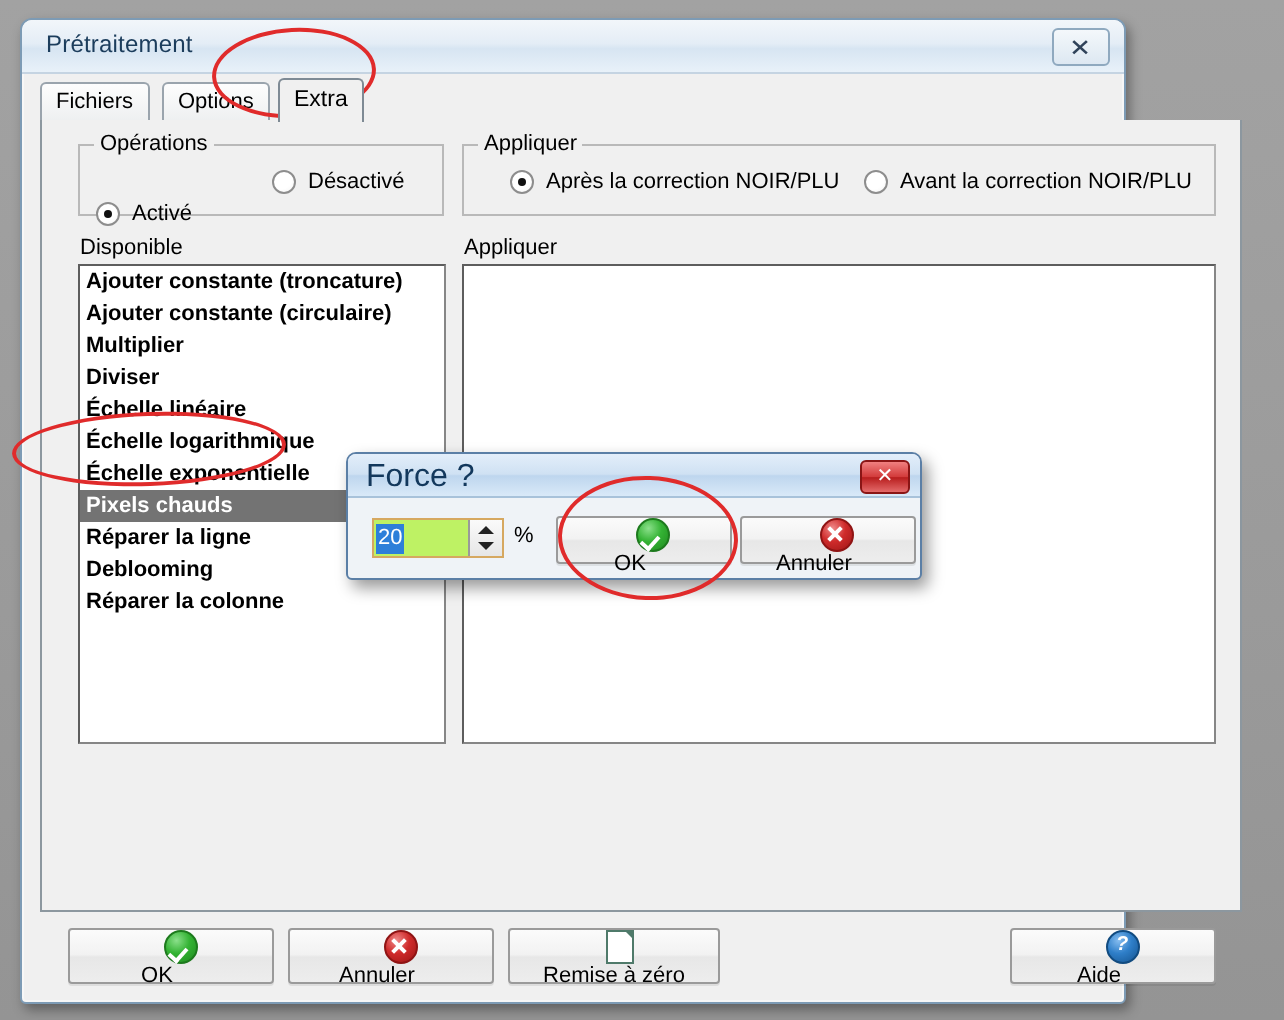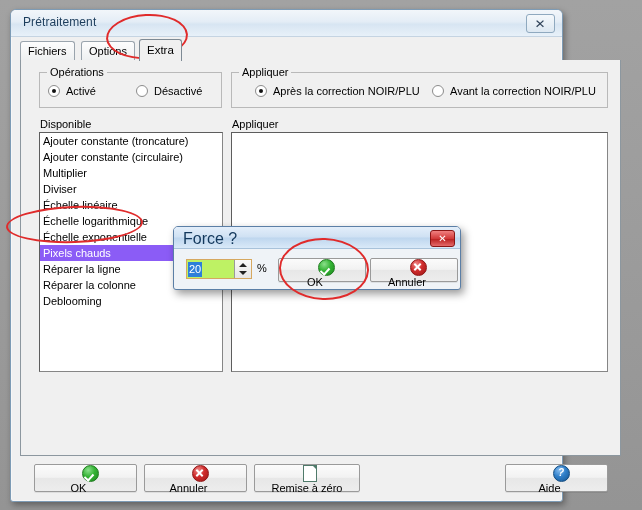--- a/index.html
+++ b/index.html
@@ -77,21 +77,21 @@
   }
 
   
   .seclabel{position:absolute;font-size:11px;text-align:center;}
   .listbox{
     position:absolute;background:#fff;
     border:1px solid #868686;border-top-color:#5d5d5d;border-left-color:#5d5d5d;
     box-sizing:border-box;overflow:hidden;
   }
   .listitem{height:16px;line-height:16px;padding-left:3px;font-size:11px;white-space:nowrap;}
-  .listitem.selected{background:#8b5cf6;color:#fff;}
+  .listitem.selected{background:#737373;color:#fff;}
 
   
   #bottombar{position:absolute;left:9px;top:452px;width:601px;height:32px;}
   .btn{
     position:absolute;height:28px;
     background:linear-gradient(180deg,#fbfbfb 0%,#f2f2f2 47%,#e7e7e7 52%,#ededed 100%);
     border:1px solid #9a9a9a;border-radius:2px;box-sizing:border-box;
     display:flex;align-items:center;font-size:11px;
     box-shadow:0 1px 0 rgba(0,0,0,.08);
     flex-direction:column;
@@ -162,21 +162,21 @@
 
   <div id="tabstrip">
     <div class="tab" style="left:0px;"><span>Fichiers</span></div>
     <div class="tab" style="left:61px;"><span>Options</span></div>
     <div class="tab selected" style="left:119px;"><span>Extra</span></div>
   </div>
   <div id="tabpage">
 
     <div class="groupbox" style="left:18px;top:12px;width:183px;height:36px;">
       <div class="grouplabel">Opérations</div>
-      <div class="radio checked" style="left:8px;top:12px;">
+      <div class="radio checked" style="left:8px;top:28px;">
         <span class="dot"></span>
         <span>Activé</span>
       </div>
       <div class="radio" style="left:96px;top:12px;justify-content:center;">
         <span class="dot"></span>
         <span>Désactivé</span>
       </div>
     </div>
 
     <div class="groupbox" style="left:210px;top:12px;width:377px;height:36px;">
@@ -185,32 +185,32 @@
         <span class="dot"></span>
         <span>Après la correction NOIR/PLU</span>
       </div>
       <div class="radio" style="left:200px;top:12px;">
         <span class="dot"></span>
         <span>Avant la correction NOIR/PLU</span>
       </div>
     </div>
 
     <div class="seclabel" style="left:19px;top:58px;">Disponible</div>
-    <div class="listbox" style="left:18px;top:72px;width:184px;height:240px;" id="avail">
+    <div class="listbox" style="left:18px;top:72px;width:184px;height:240px;font-weight:bold;" id="avail">
         <div class="listitem">Ajouter constante (troncature)</div>
         <div class="listitem">Ajouter constante (circulaire)</div>
         <div class="listitem">Multiplier</div>
         <div class="listitem">Diviser</div>
         <div class="listitem">Échelle linéaire</div>
         <div class="listitem">Échelle logarithmique</div>
         <div class="listitem">Échelle exponentielle</div>
         <div class="listitem selected">Pixels chauds</div>
         <div class="listitem">Réparer la ligne</div>
+        <div class="listitem">Deblooming</div>
         <div class="listitem">Réparer la colonne</div>
-        <div class="listitem">Deblooming</div>
       </div>
 
     <div class="seclabel" style="left:211px;top:58px;">Appliquer</div>
     <div class="listbox" style="left:210px;top:72px;width:377px;height:240px;" id="applied"></div>
 
   </div>
 
   <div id="bottombar">
     <div class="btn" style="left:14px;top:2px;width:103px;">
       <span class="ico">

